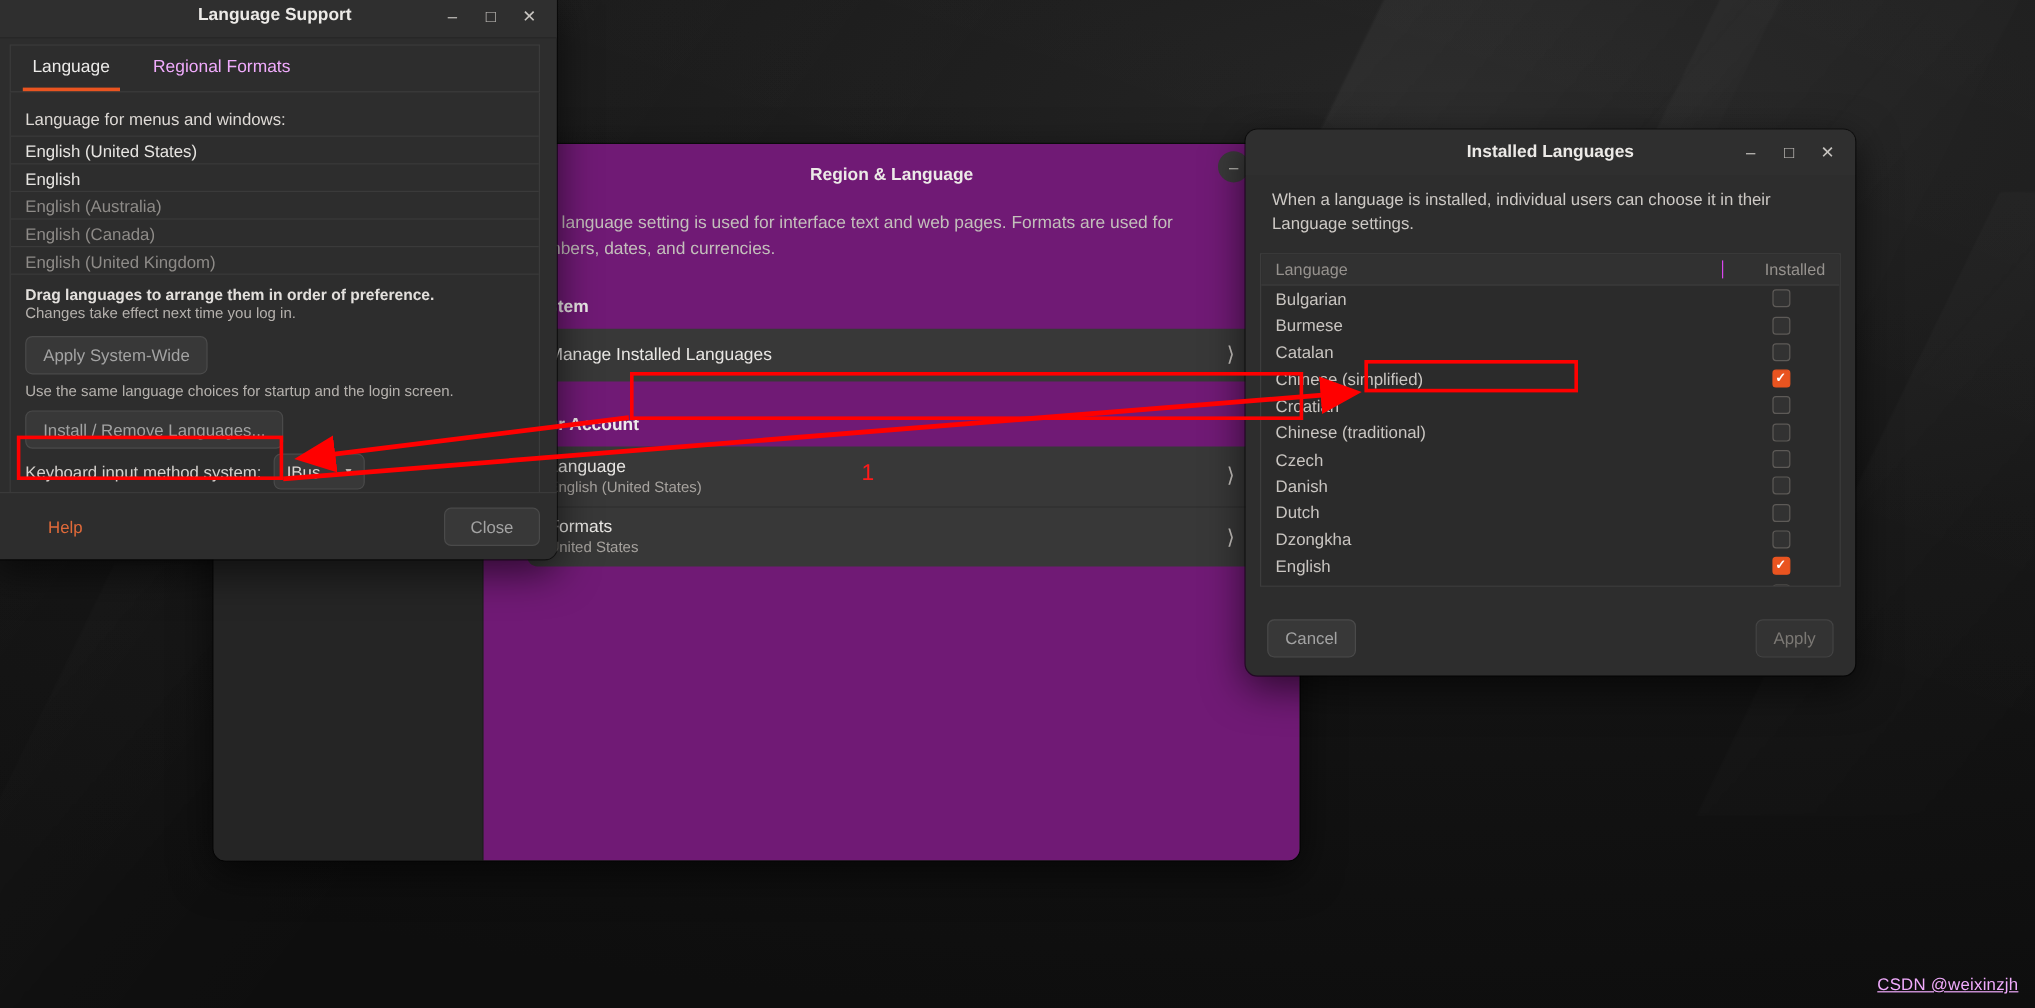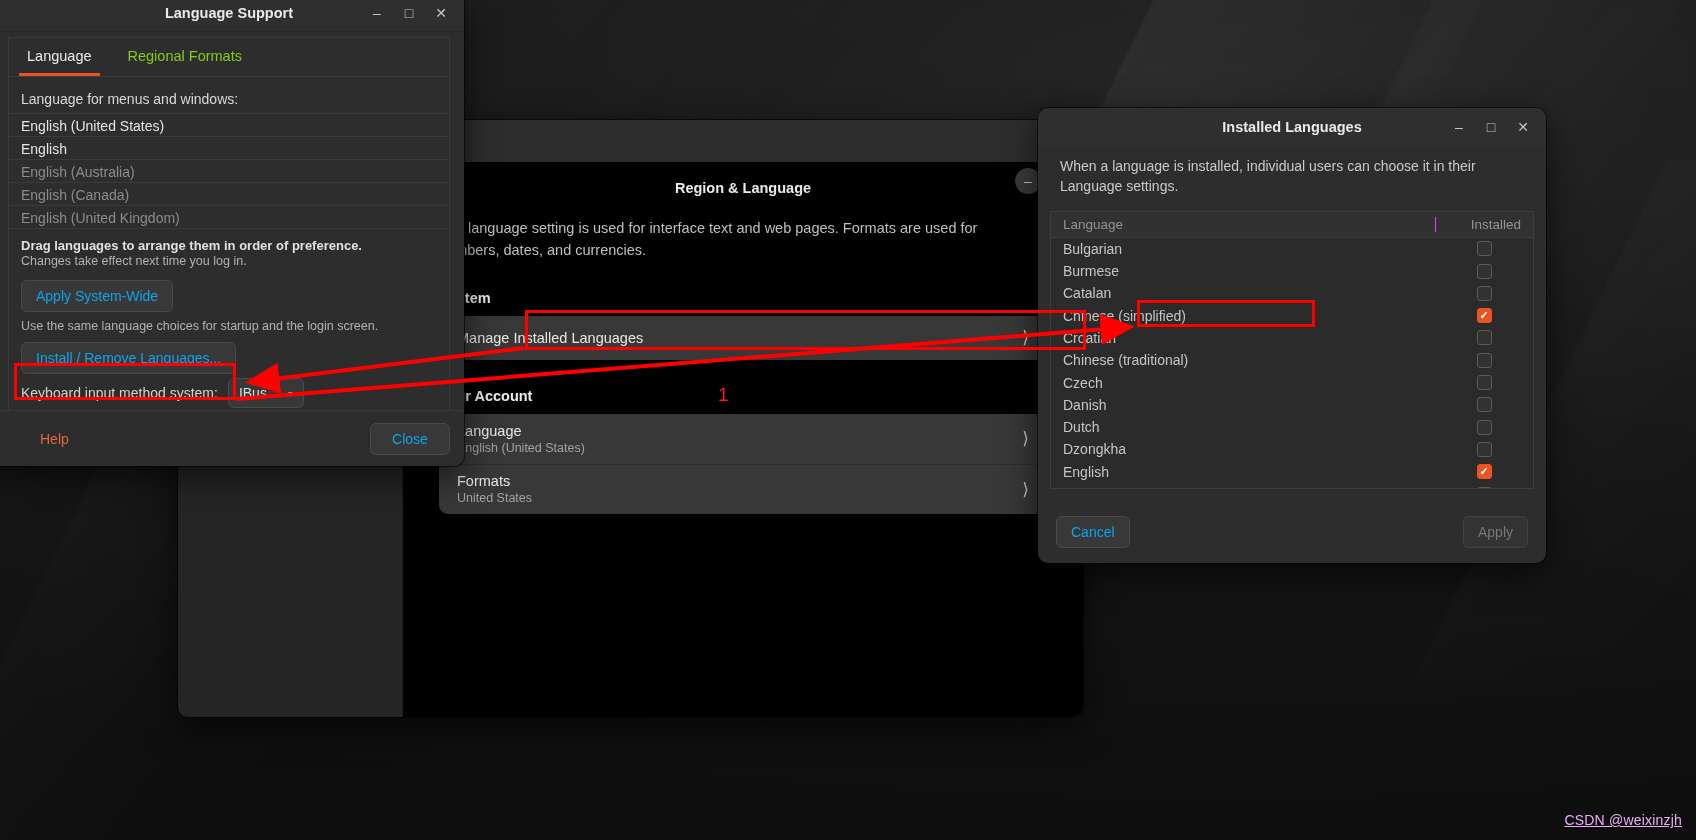--- a/index.html
+++ b/index.html
@@ -76,21 +76,21 @@
   .tabbar {
     display: flex; align-items: flex-end;
     border: 1px solid #3b3b3b;
     border-bottom: 1px solid #3b3b3b;
     background: #2d2d2d;
     height: 40px;
     margin-top: 5px;
   }
   .tab {
     padding: 0 18px; height: 39px; line-height: 39px;
-    font-size: 14.5px; color: #84cc16;
+    font-size: 14.5px; color: #f0abfc;
     position: relative;
   }
   .tab.active { color: #ecebe9; }
   .tab.active::after {
     content: ""; position: absolute; left: 10px; right: 10px; bottom: 0;
     height: 3px; background: #e95420;
   }
 
   .panel {
     border: 1px solid #3b3b3b; border-top: none;
@@ -110,21 +110,21 @@
   .lang-row.sel { color: #e7e5e2; }
 
   .hint-b { font-size: 13px; font-weight: bold; color: #e3e0dd; padding: 9px 12px 0; }
   .hint-s { font-size: 12.5px; color: #b5b1ad; padding: 1px 12px 8px; }
 
   .gbtn {
     display: inline-flex; align-items: center; justify-content: center;
     background: #383838;
     border: 1px solid #4a4a4a;
     border-radius: 6px;
-    color: #0ea5e9; font-size: 14px;
+    color: #a3a3a3; font-size: 14px;
     padding: 0 14px; height: 32px;
     white-space: nowrap;
   }
   .note { font-size: 12.5px; color: #b5b1ad; padding: 7px 12px 9px; }
 
   .kbd-row { display: flex; align-items: center; gap: 10px; padding: 4px 12px 8px; }
   .kbd-lbl { font-size: 14px; color: #d5d1cd; }
   .combo {
     display: inline-flex; align-items: center; gap: 21px;
     background: #383838; border: 1px solid #4a4a4a; border-radius: 6px;
@@ -154,21 +154,21 @@
   }
   .side-item {
     display: flex; align-items: center; gap: 13px;
     height: 40px; padding: 0 12px; border-radius: 7px;
     font-size: 14.5px; color: #d8d4d0;
   }
   .side-item.active { background: #3b3b3b; color: #f0eeec; }
   .side-ico { width: 18px; height: 18px; display: block; color: #d8d4d0; }
   .side-sep { height: 1px; background: #3a3a3a; margin: 10px 10px; }
 
-  .content { flex: 1; position: relative; background: #000000; margin-top: 42px; }
+  .content { flex: 1; position: relative; background: #701a75; }
   .content .titlebar {
     background: transparent; border: none; height: 52px;
   }
   .content-body { padding: 4px 36px 0 36px; }
   .desc { font-size: 14.5px; color: #c3bfbb; line-height: 1.5; max-width: 540px; }
   .sec-head { font-size: 14.5px; font-weight: bold; color: #eeecea; margin: 28px 0 10px; }
   .card { background: #383838; border-radius: 9px; overflow: hidden; }
   .card-row {
     display: flex; align-items: center;
     padding: 0 18px; min-height: 44px;

